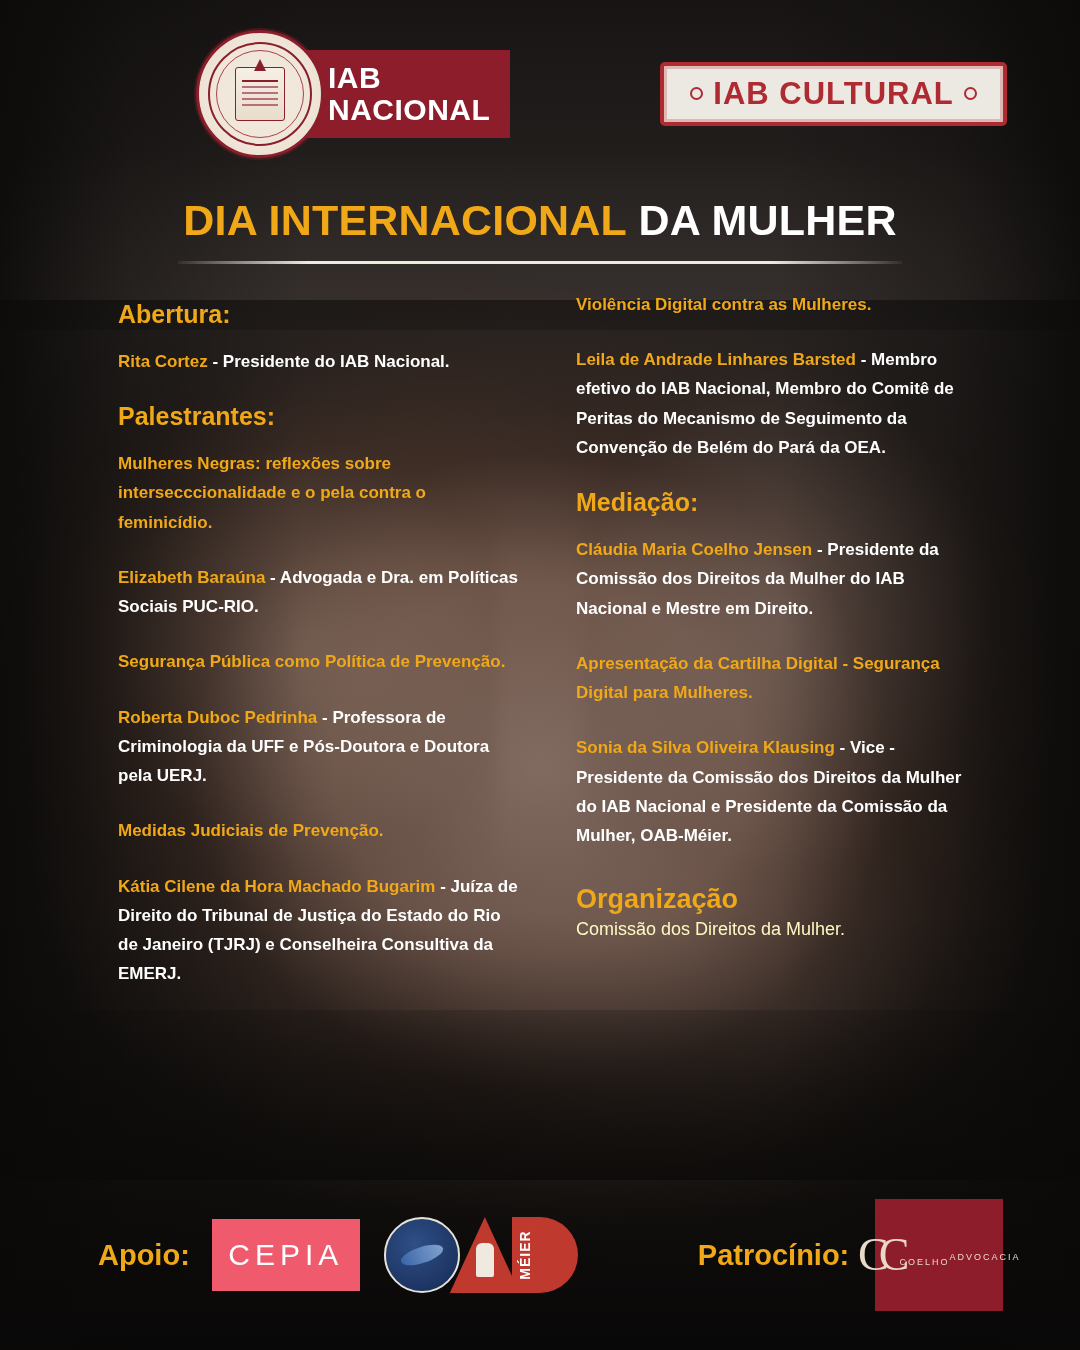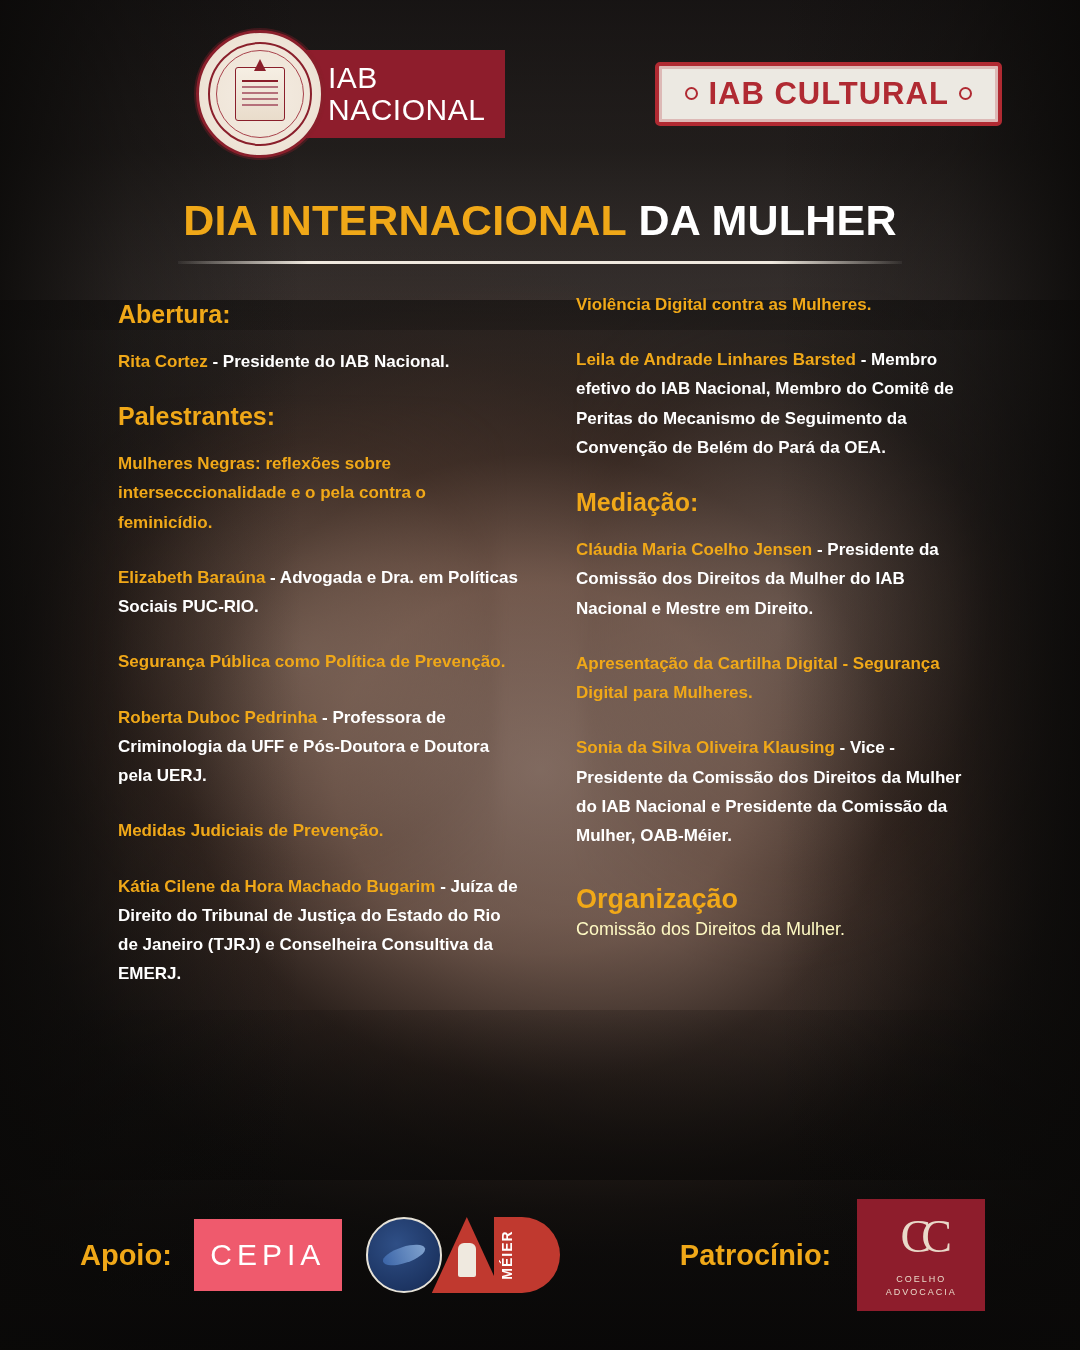--- a/index.html
+++ b/index.html
@@ -126,21 +126,21 @@
     content: "";
     position: absolute;
     left: 6px; top: 12px;
     width: 36px; height: 2px;
     box-shadow: 0 0 0 0 #8a1f2b, 0 6px 0 0 #b5707a, 0 12px 0 0 #b5707a, 0 18px 0 0 #b5707a, 0 24px 0 0 #b5707a;
     background: #8a1f2b;
   }
   .iab-box {
     background: #8e1d2c;
     color: #ffffff;
-    font-weight: normal;
+    font-weight: bold;
     font-size: 30px;
     line-height: 1.06;
     padding: 12px 20px 12px 26px;
     margin-left: -22px;
     letter-spacing: 0.5px;
   }
   .logo-cultural {
     margin-left: 150px;
     background: #ece9e2;
     border: 4px solid #b02a32;
@@ -231,21 +231,21 @@
   }
   .org-text {
     font-size: 18px;
     font-weight: normal;
     color: #fef9c3;
   }
 
   
   .footer {
     position: absolute;
-    left: 0; right: 0; bottom: 0;
+    left: 18px; right: 0; bottom: 0;
     height: 190px;
     display: flex;
     align-items: center;
     z-index: 6;
   }
   .apoio-label, .patro-label {
     color: #f0a818;
     font-weight: bold;
     font-size: 29px;
   }
@@ -316,21 +316,21 @@
     color: #ffffff;
     font-weight: bold;
     font-size: 14px;
     letter-spacing: 1px;
   }
   .coelho {
     margin-left: 26px;
     width: 128px; height: 112px;
     background: #8e1d2c;
     display: flex;
-    flex-direction: column;
+    flex-direction: row;
     align-items: center;
     justify-content: center;
   }
   .coelho .cc {
     color: #e9d9c9;
     font-size: 46px;
     line-height: 1;
     letter-spacing: -10px;
     font-family: "Liberation Serif", serif;
   }

